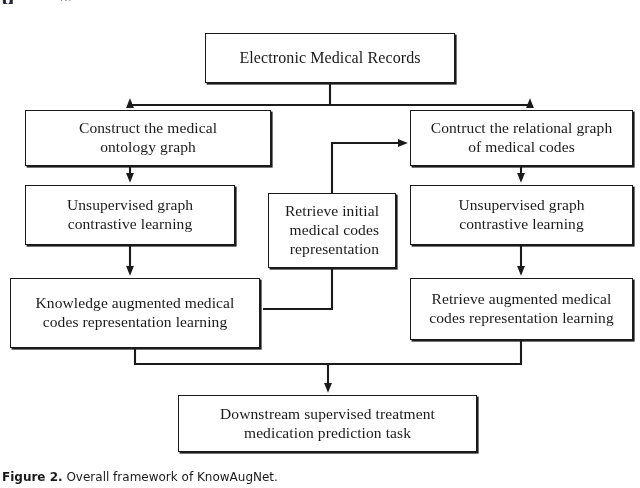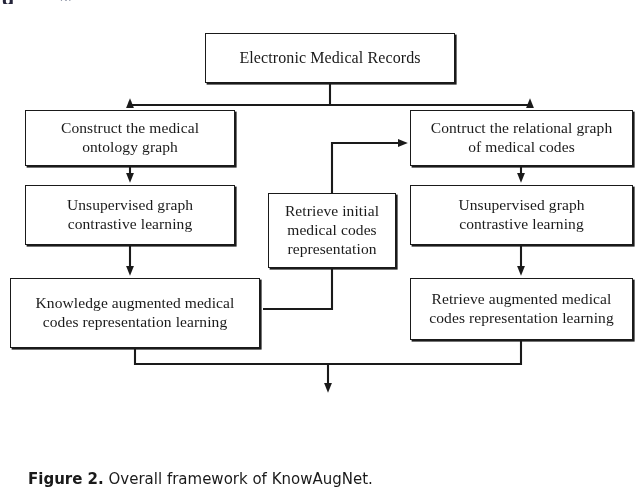--- a/index.html
+++ b/index.html
@@ -33,53 +33,53 @@
     letter-spacing: .1px;
     font-size: 15.5px;
     padding: 18px 6px;
     white-space: pre-line;
   }
 
   
   #n-emr      { left: 205px; top: 33px;  width: 250px; height: 50px; font-size: 16px; }
 
   
-  #n-ont      { left: 25px;  top: 110px; width: 210px; height: 56px; }
+  #n-ont      { left: 25px;  top: 110px; width: 246px; height: 56px; }
   #n-ugcl-l   { left: 25px;  top: 185px; width: 210px; height: 60px; }
   #n-know     { left: 10px;  top: 278px; width: 250px; height: 70px; }
 
   
-  #n-retrieve { left: 268px; top: 193px; width: 128px; height: 75px; }
+  #n-retrieve { left: 268px; top: 193px; width: 128px; height: 75px; text-align: right; }
 
   
   #n-rel      { left: 410px; top: 110px; width: 223px; height: 56px; }
   #n-ugcl-r   { left: 410px; top: 185px; width: 223px; height: 60px; }
   #n-relaug   { left: 410px; top: 278px; width: 223px; height: 62px; }
 
   
   #n-down     { left: 178px; top: 395px; width: 299px; height: 57px; }
 
   
   #wires {
     position: absolute;
     left: 0; top: 0;
     width: 640px; height: 488px;
     pointer-events: none;
   }
 
   
   #caption {
     position: absolute;
-    left: 28px;
+    left: 2px;
     top: 470px;
     width: 612px;
     height: 18px;
     overflow: hidden;
     font-family: "DejaVu Sans", "Liberation Sans", sans-serif;
-    font-size: 15px;
+    font-size: 12px;
     color: #1a1a1a;
     white-space: nowrap;
   }
   #caption .cap-label { font-weight: bold; }
   #caption .cap-text  { font-weight: normal; }
 
   
   #crop-glyph {
     position: absolute;
     left: 2px;
@@ -167,19 +167,21 @@
 medical codes
 representation</div>
 
   <div class="node" id="n-rel">Contruct the relational graph
 of medical codes</div>
   <div class="node" id="n-ugcl-r">Unsupervised graph
 contrastive learning</div>
   <div class="node" id="n-relaug">Retrieve augmented medical
 codes representation learning</div>
 
+  <div class="node" id="n-down">Downstream supervised treatment
+medication prediction task</div>
 
   <div id="caption">
     <span class="cap-label">Figure 2.</span>
     <span class="cap-text">Overall framework of KnowAugNet.</span>
   </div>
 
 </div>
 
 </body></html>

